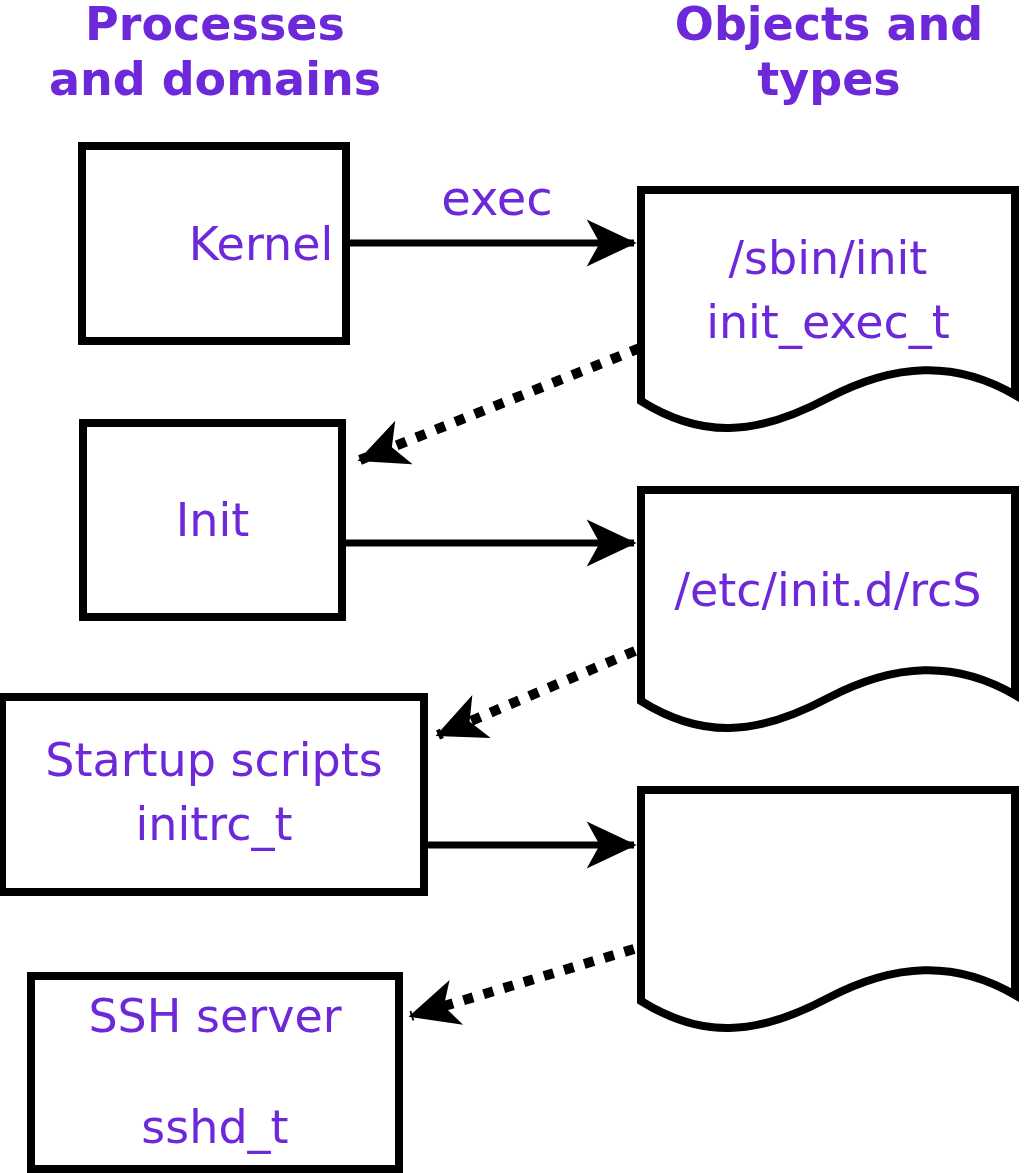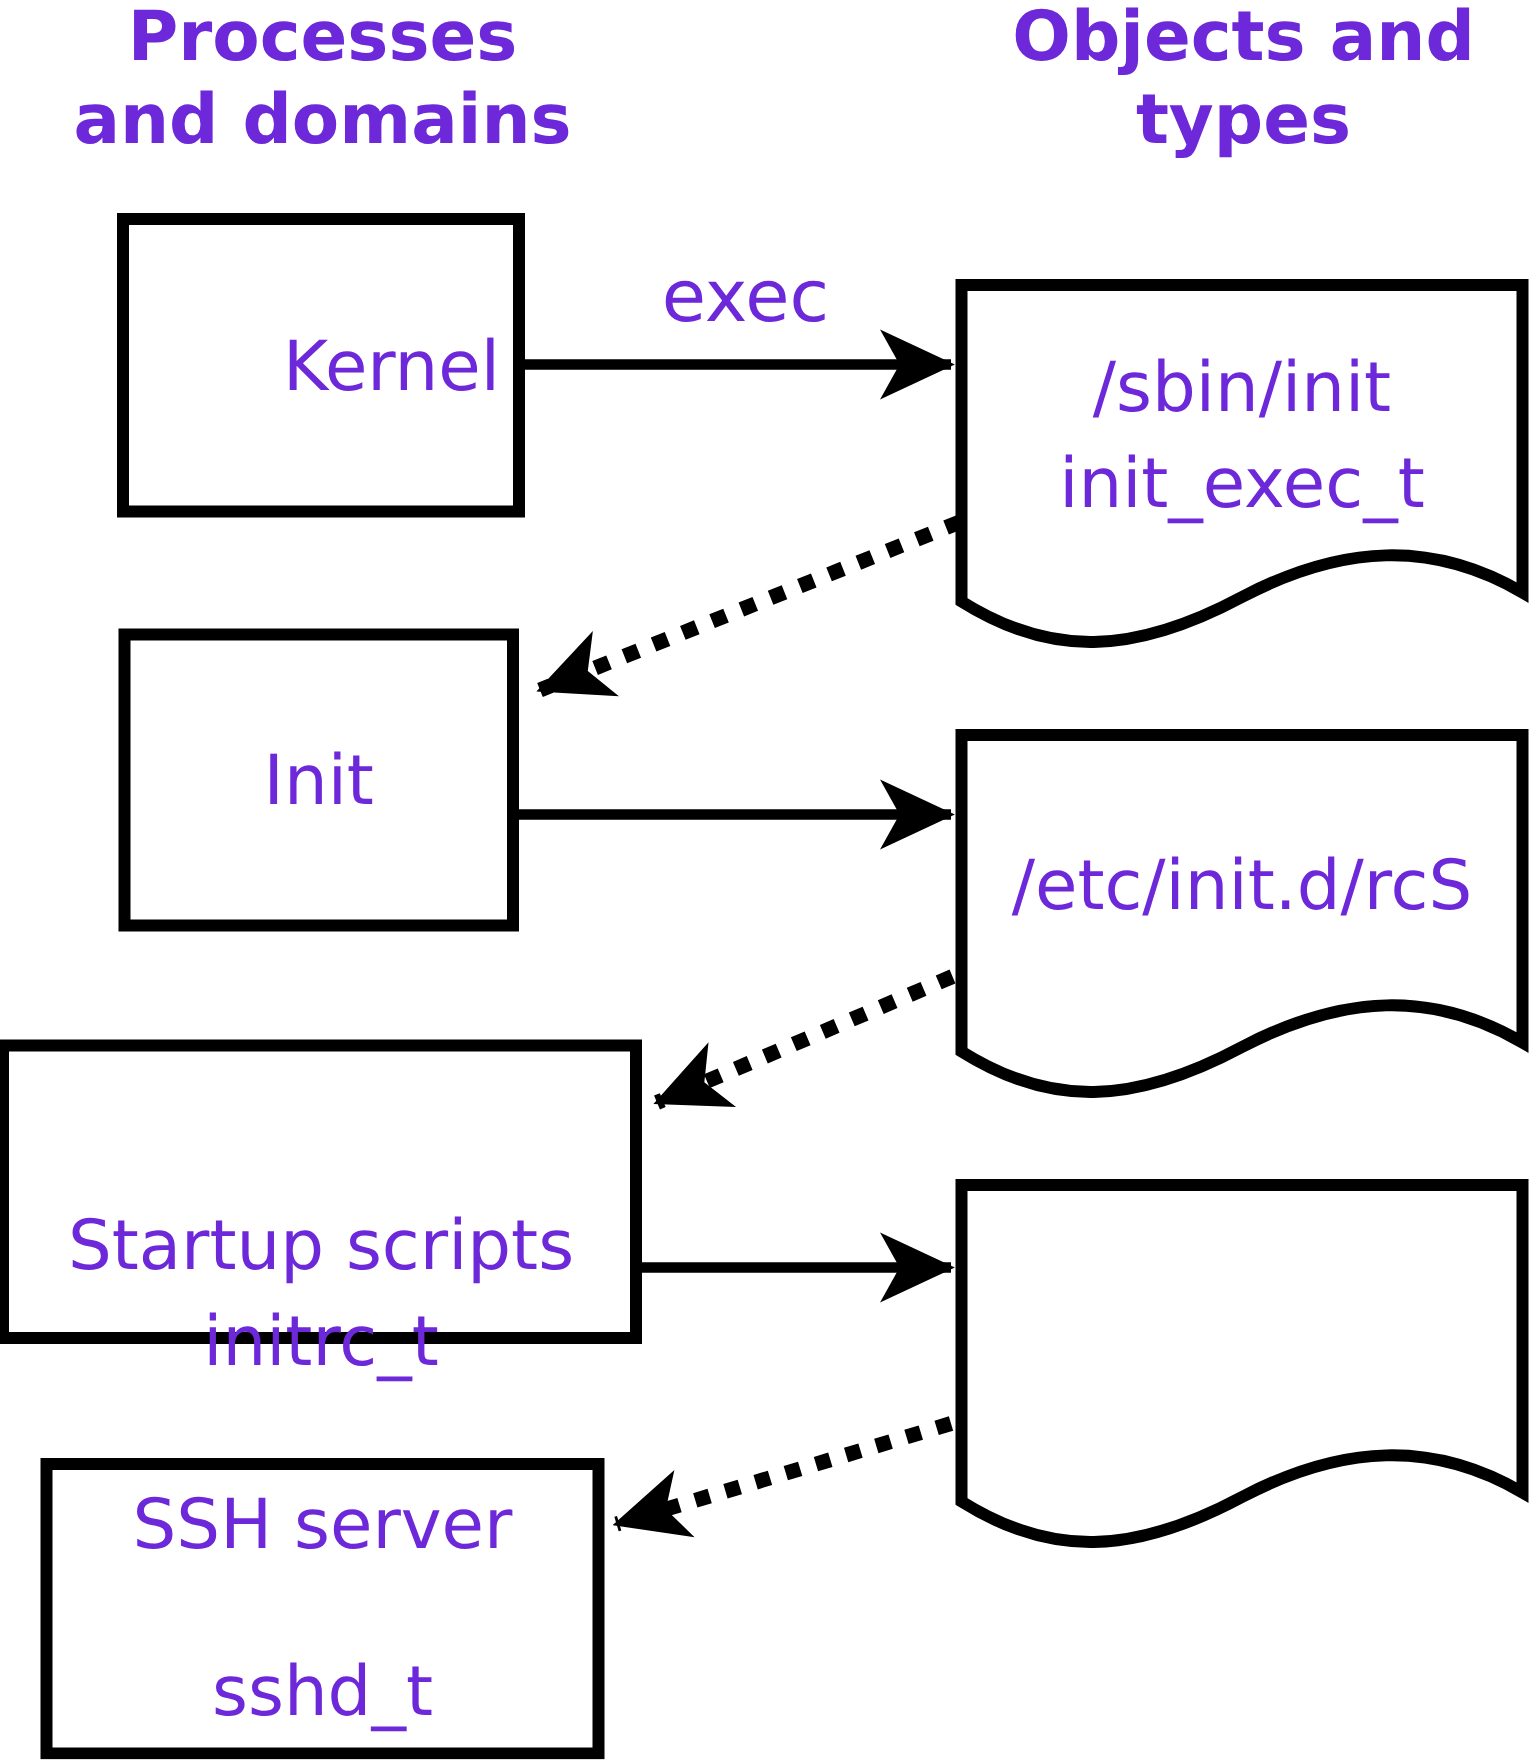--- a/index.html
+++ b/index.html
@@ -101,21 +101,21 @@
       <div>Objects and</div>
       <div>types</div>
     </div>
 
     <div class="nodelabel" style="left:78px; top:142px; width:272px; height:203px;margin-left:47px;">
       <div>Kernel</div>
     </div>
     <div class="nodelabel" style="left:79px; top:419px; width:267px; height:202px;">
       <div>Init</div>
     </div>
-    <div class="nodelabel" style="left:0px; top:730px; width:428px; height:263px;">
+    <div class="nodelabel" style="left:0px; top:660px; width:428px; height:263px;">
       <div>Startup scripts</div>
       <div>initrc_t</div>
     </div>
     <div class="nodelabel" style="left:27px; top:972px; width:376px; height:198px;gap:47px;">
       <div>SSH server</div>
       <div>sshd_t</div>
     </div>
 
     <div class="nodelabel" style="left:641px; top:190px; width:374px; height:200px;">
       <div>/sbin/init</div>

